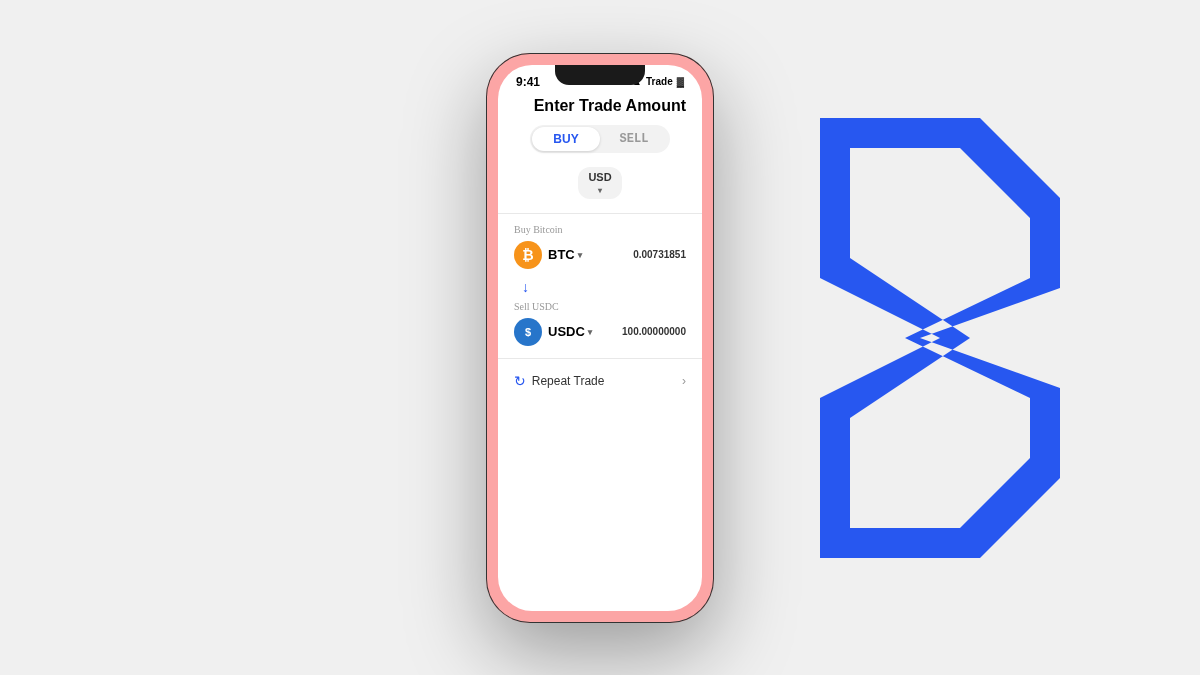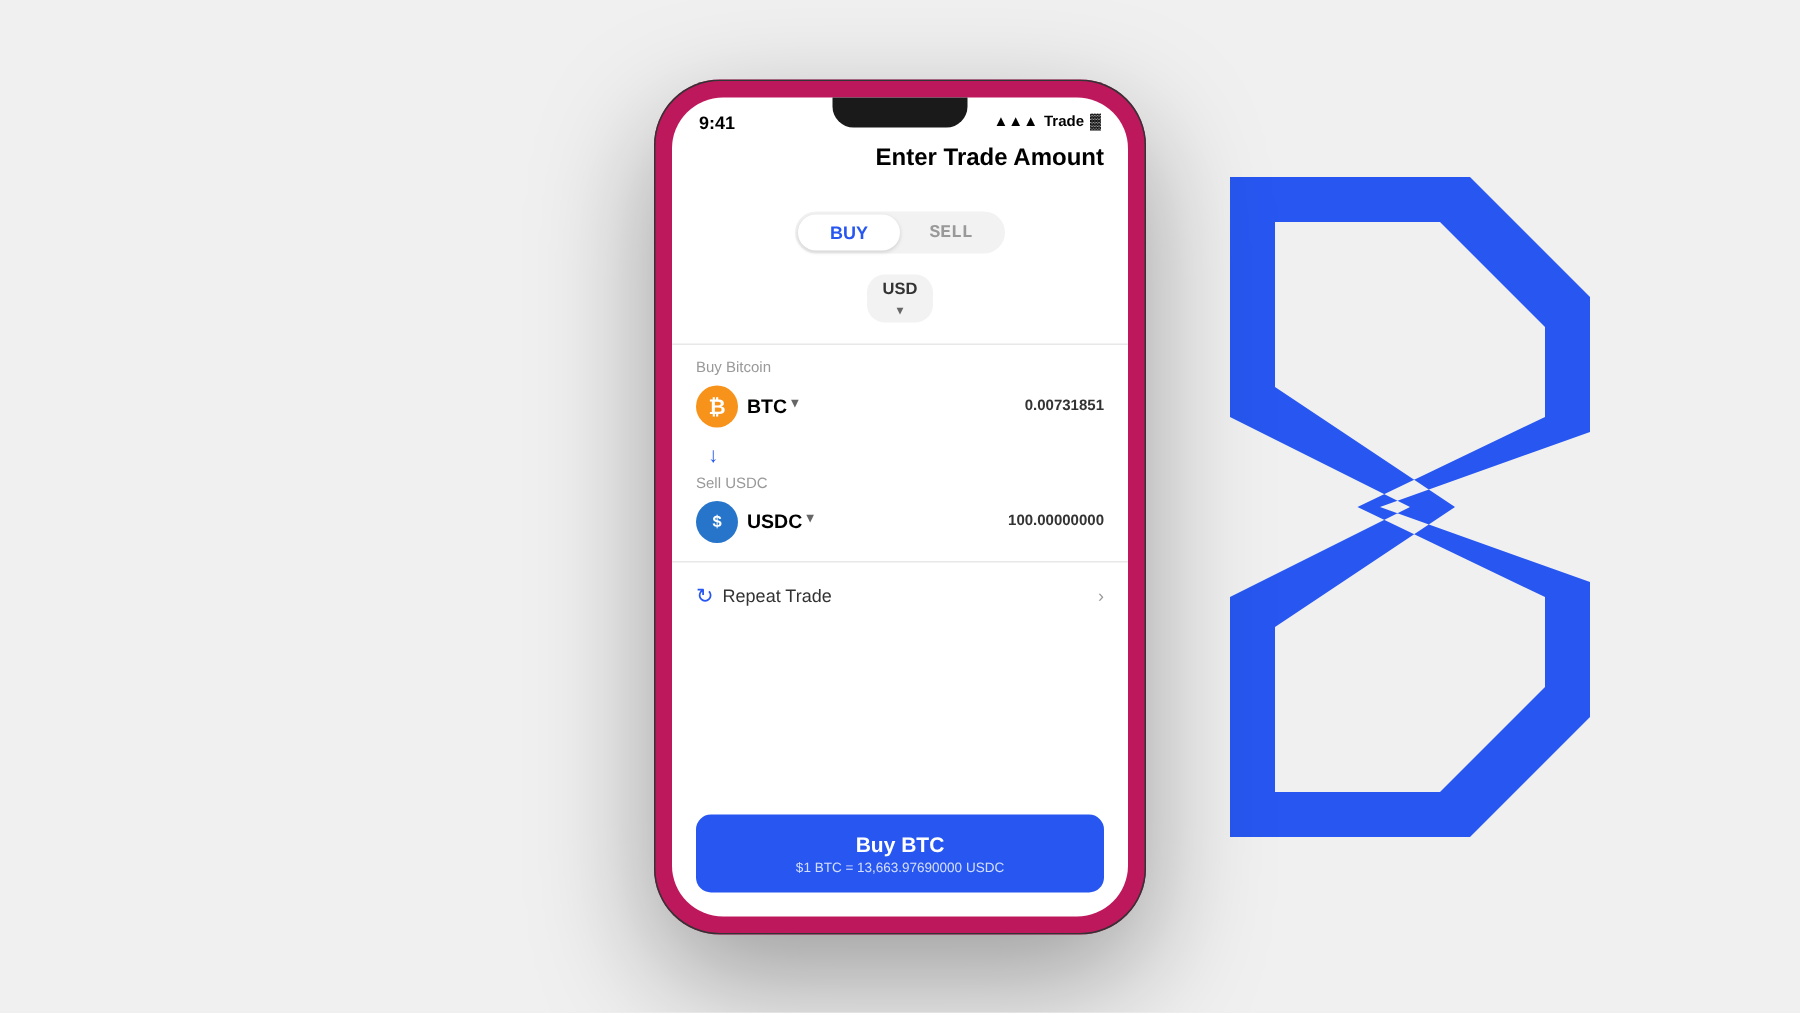--- a/index.html
+++ b/index.html
@@ -34,23 +34,23 @@
     
     .phone-wrapper {
       position: relative;
       z-index: 2;
       display: flex;
       align-items: center;
       justify-content: center;
     }
 
     .phone {
-      width: 328px;
+      width: 228px;
       height: 570px;
-      background: #be185d;
+      background: #fca5a5;
       border-radius: 44px;
       padding: 12px;
       box-shadow: 0 30px 80px rgba(0,0,0,0.35), inset 0 0 0 1px #333;
       position: relative;
     }
 
     
     .phone-notch {
       position: absolute;
       top: 12px;
@@ -115,21 +115,21 @@
       margin-bottom: 10px;
       margin-top: 4px;
     }
 
     
     .buy-sell-toggle {
       display: flex;
       background: #f2f2f2;
       border-radius: 20px;
       padding: 2px;
-      margin: 16px auto 14px;
+      margin: 0 auto 14px;
       width: 140px;
     }
 
     .toggle-btn {
       flex: 1;
       padding: 5px 0;
       text-align: center;
       font-size: 12px;
       font-weight: 600;
       border-radius: 18px;
@@ -195,20 +195,21 @@
     
     .trade-section {
       margin-bottom: 4px;
     }
 
     .section-label {
       font-size: 10px;
       color: #999;
       margin-bottom: 6px;
       font-weight: 500;
+      font-family: Liberation Serif, serif;
     }
 
     .crypto-row {
       display: flex;
       align-items: center;
       justify-content: space-between;
     }
 
     .crypto-left {
       display: flex;
@@ -236,21 +237,21 @@
       background: #2775ca;
       color: #fff;
       font-size: 11px;
     }
 
     .crypto-symbol {
       font-size: 13px;
       font-weight: 700;
       color: #000;
       display: flex;
-      align-items: flex-start;
+      align-items: center;
       gap: 3px;
     }
 
     .crypto-amount {
       font-size: 10px;
       font-weight: 600;
       color: #333;
     }
 
     
@@ -401,21 +402,17 @@
         <div class="divider2"></div>
 
         <div class="repeat-trade-row">
           <div class="repeat-trade-left">
             <span class="repeat-icon">↻</span>
             <span>Repeat Trade</span>
           </div>
           <span class="repeat-chevron">›</span>
         </div>
 
-        <button class="buy-button">
-          <span class="buy-button-label">Buy BTC</span>
-          <span class="buy-button-sub">$1 BTC = 13,663.97690000 USDC</span>
-        </button>
 
       </div>
     </div>
   </div>
 </div>
 
 </body></html>

